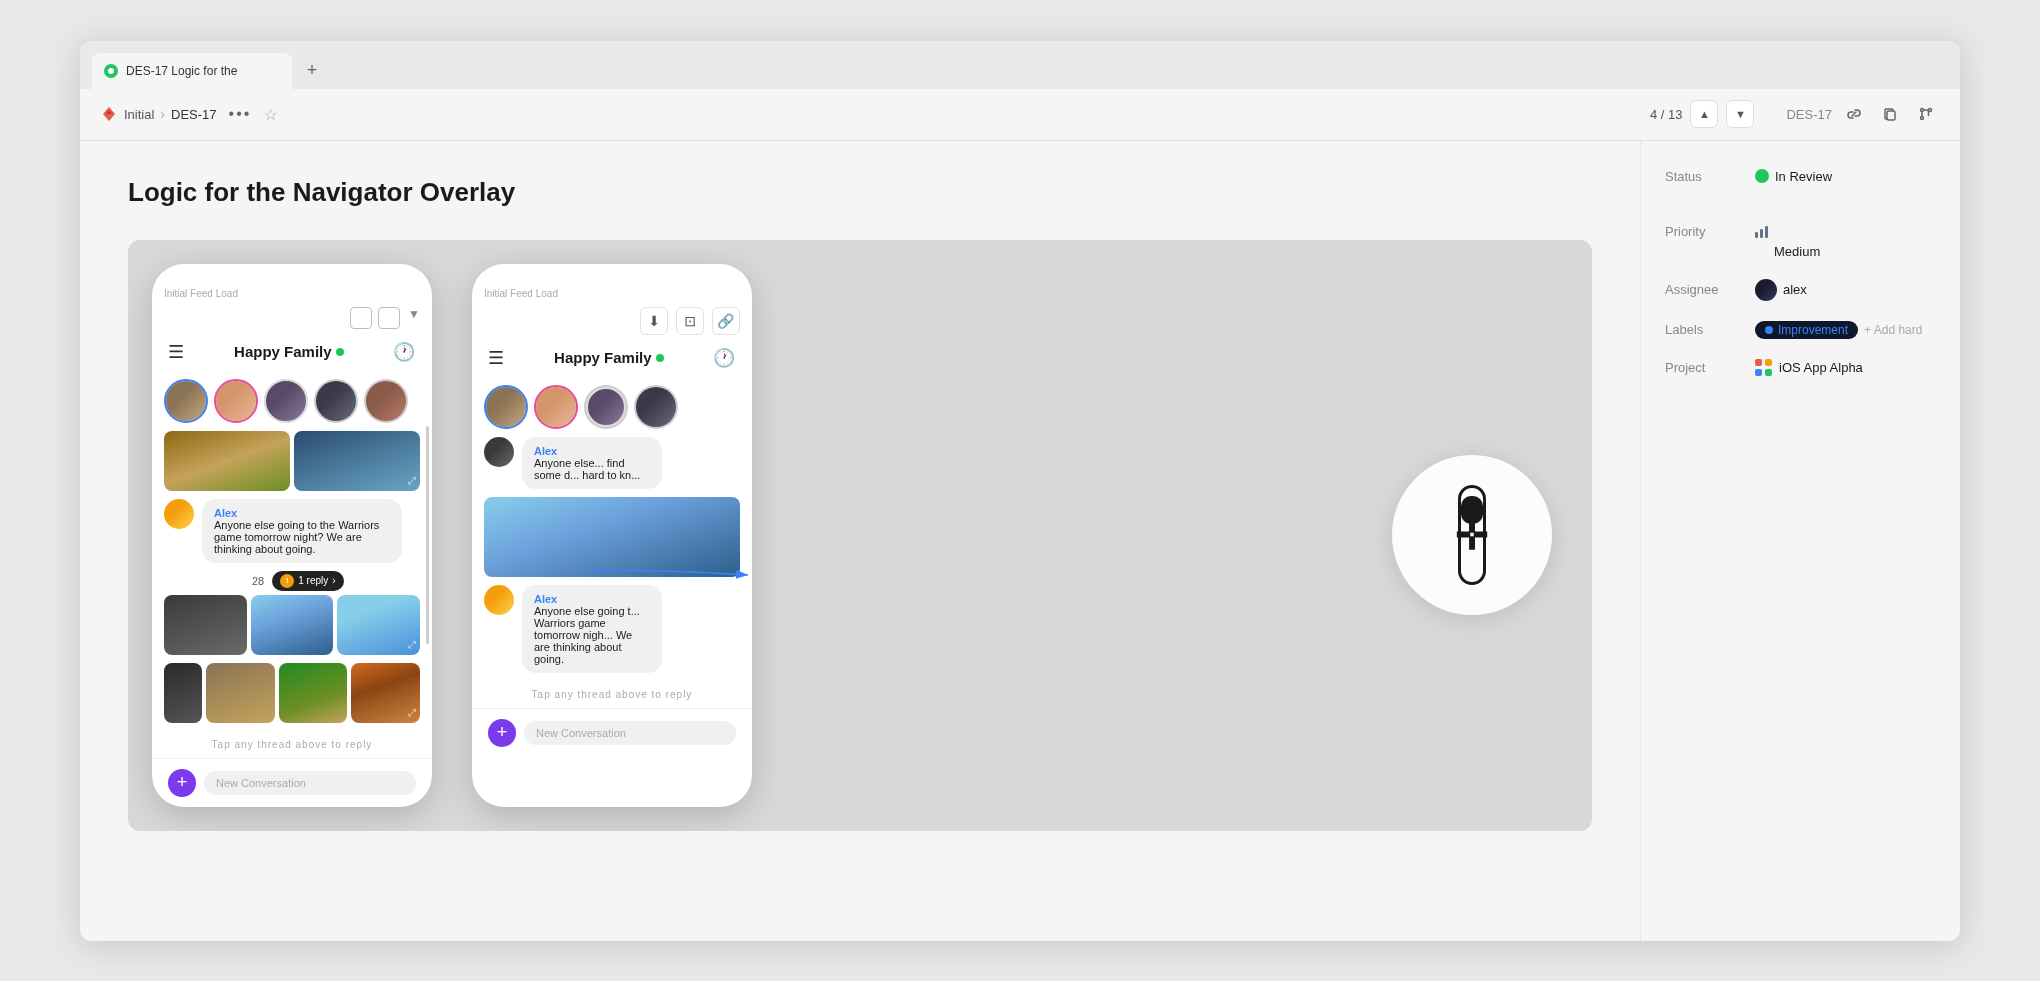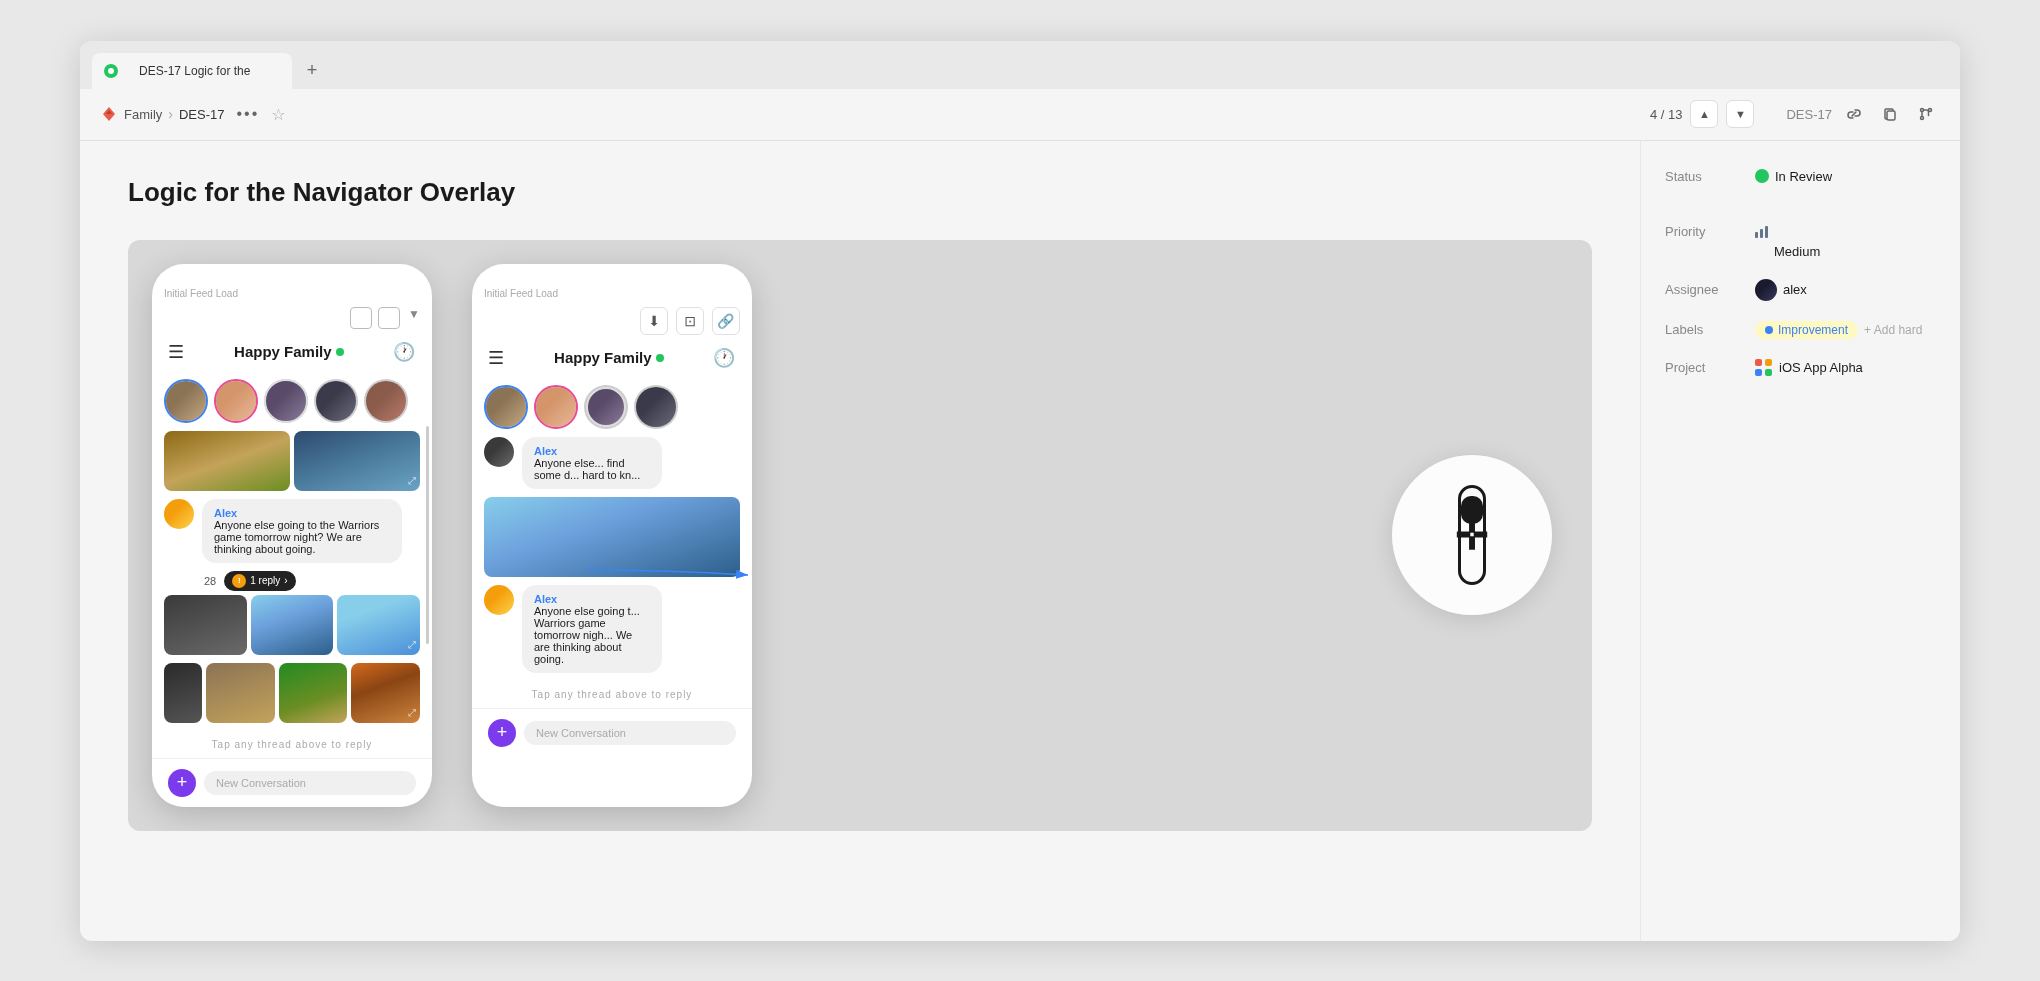--- a/index.html
+++ b/index.html
@@ -32,21 +32,21 @@
       padding: 0 12px;
       gap: 4px;
     }
     .tab {
       background: #f5f5f5;
       border-radius: 8px 8px 0 0;
       height: 36px;
       display: flex;
       align-items: center;
       padding: 0 12px;
-      gap: 21px;
+      gap: 8px;
       min-width: 200px;
     }
     .tab-favicon {
       width: 14px; height: 14px;
       background: #22c55e;
       border-radius: 50%;
       display: flex; align-items: center; justify-content: center;
       flex-shrink: 0;
     }
     .tab-favicon::after {
@@ -415,21 +415,21 @@
       width: 3px;
       background: #64748b;
       border-radius: 1px;
     }
     .assignee-avatar {
       width: 22px; height: 22px;
       border-radius: 50%;
       background: linear-gradient(135deg, #1a1a2e 40%, #3a3a5e 100%);
     }
     .label-badge {
-      background: #fef9c3;
+      background: #0f172a;
       color: #3b82f6;
       border-radius: 10px;
       padding: 2px 10px;
       font-size: 12px;
       display: flex;
       align-items: center;
       gap: 5px;
     }
     .label-dot {
       width: 8px; height: 8px;
@@ -447,20 +447,21 @@
       grid-template-columns: 1fr 1fr;
       gap: 2px;
     }
     .project-icon-sq {
       border-radius: 2px;
     }
     .number-badge-28 {
       font-size: 10px;
       color: #1a1a1a;
       background: none;
+      margin-left: 48px;
     }
   </style>
 </head>
 <body>
 
 <div class="browser-window">
 
   <div class="tab-bar">
     <div class="tab">
       <div class="tab-favicon"></div>
@@ -471,21 +472,21 @@
     </div>
   </div>
 
   <div class="toolbar">
     <div class="breadcrumb">
 
       <svg width="18" height="18" viewBox="0 0 18 18">
         <path d="M3 9L9 2L15 9L9 16Z" fill="#e85d4a" stroke="none"></path>
         <path d="M6 9L9 5L12 9" fill="#c43a2a" stroke="none"></path>
       </svg>
-      <span style="color:#555; font-size:13px; cursor:pointer;">Family</span>
+      <span style="color:#555; font-size:13px; cursor:pointer;">Initial</span>
       <span class="breadcrumb-separator">›</span>
       <span class="breadcrumb-current" style="cursor:pointer;">DES-17</span>
     </div>
     <span class="toolbar-dots">•••</span>
     <span class="toolbar-star">☆</span>
     <div class="toolbar-spacer"></div>
     <div class="pagination">
       <span>4 / 13</span>
       <div class="pagination-btn">▲</div>
       <div class="pagination-btn">▼</div>

